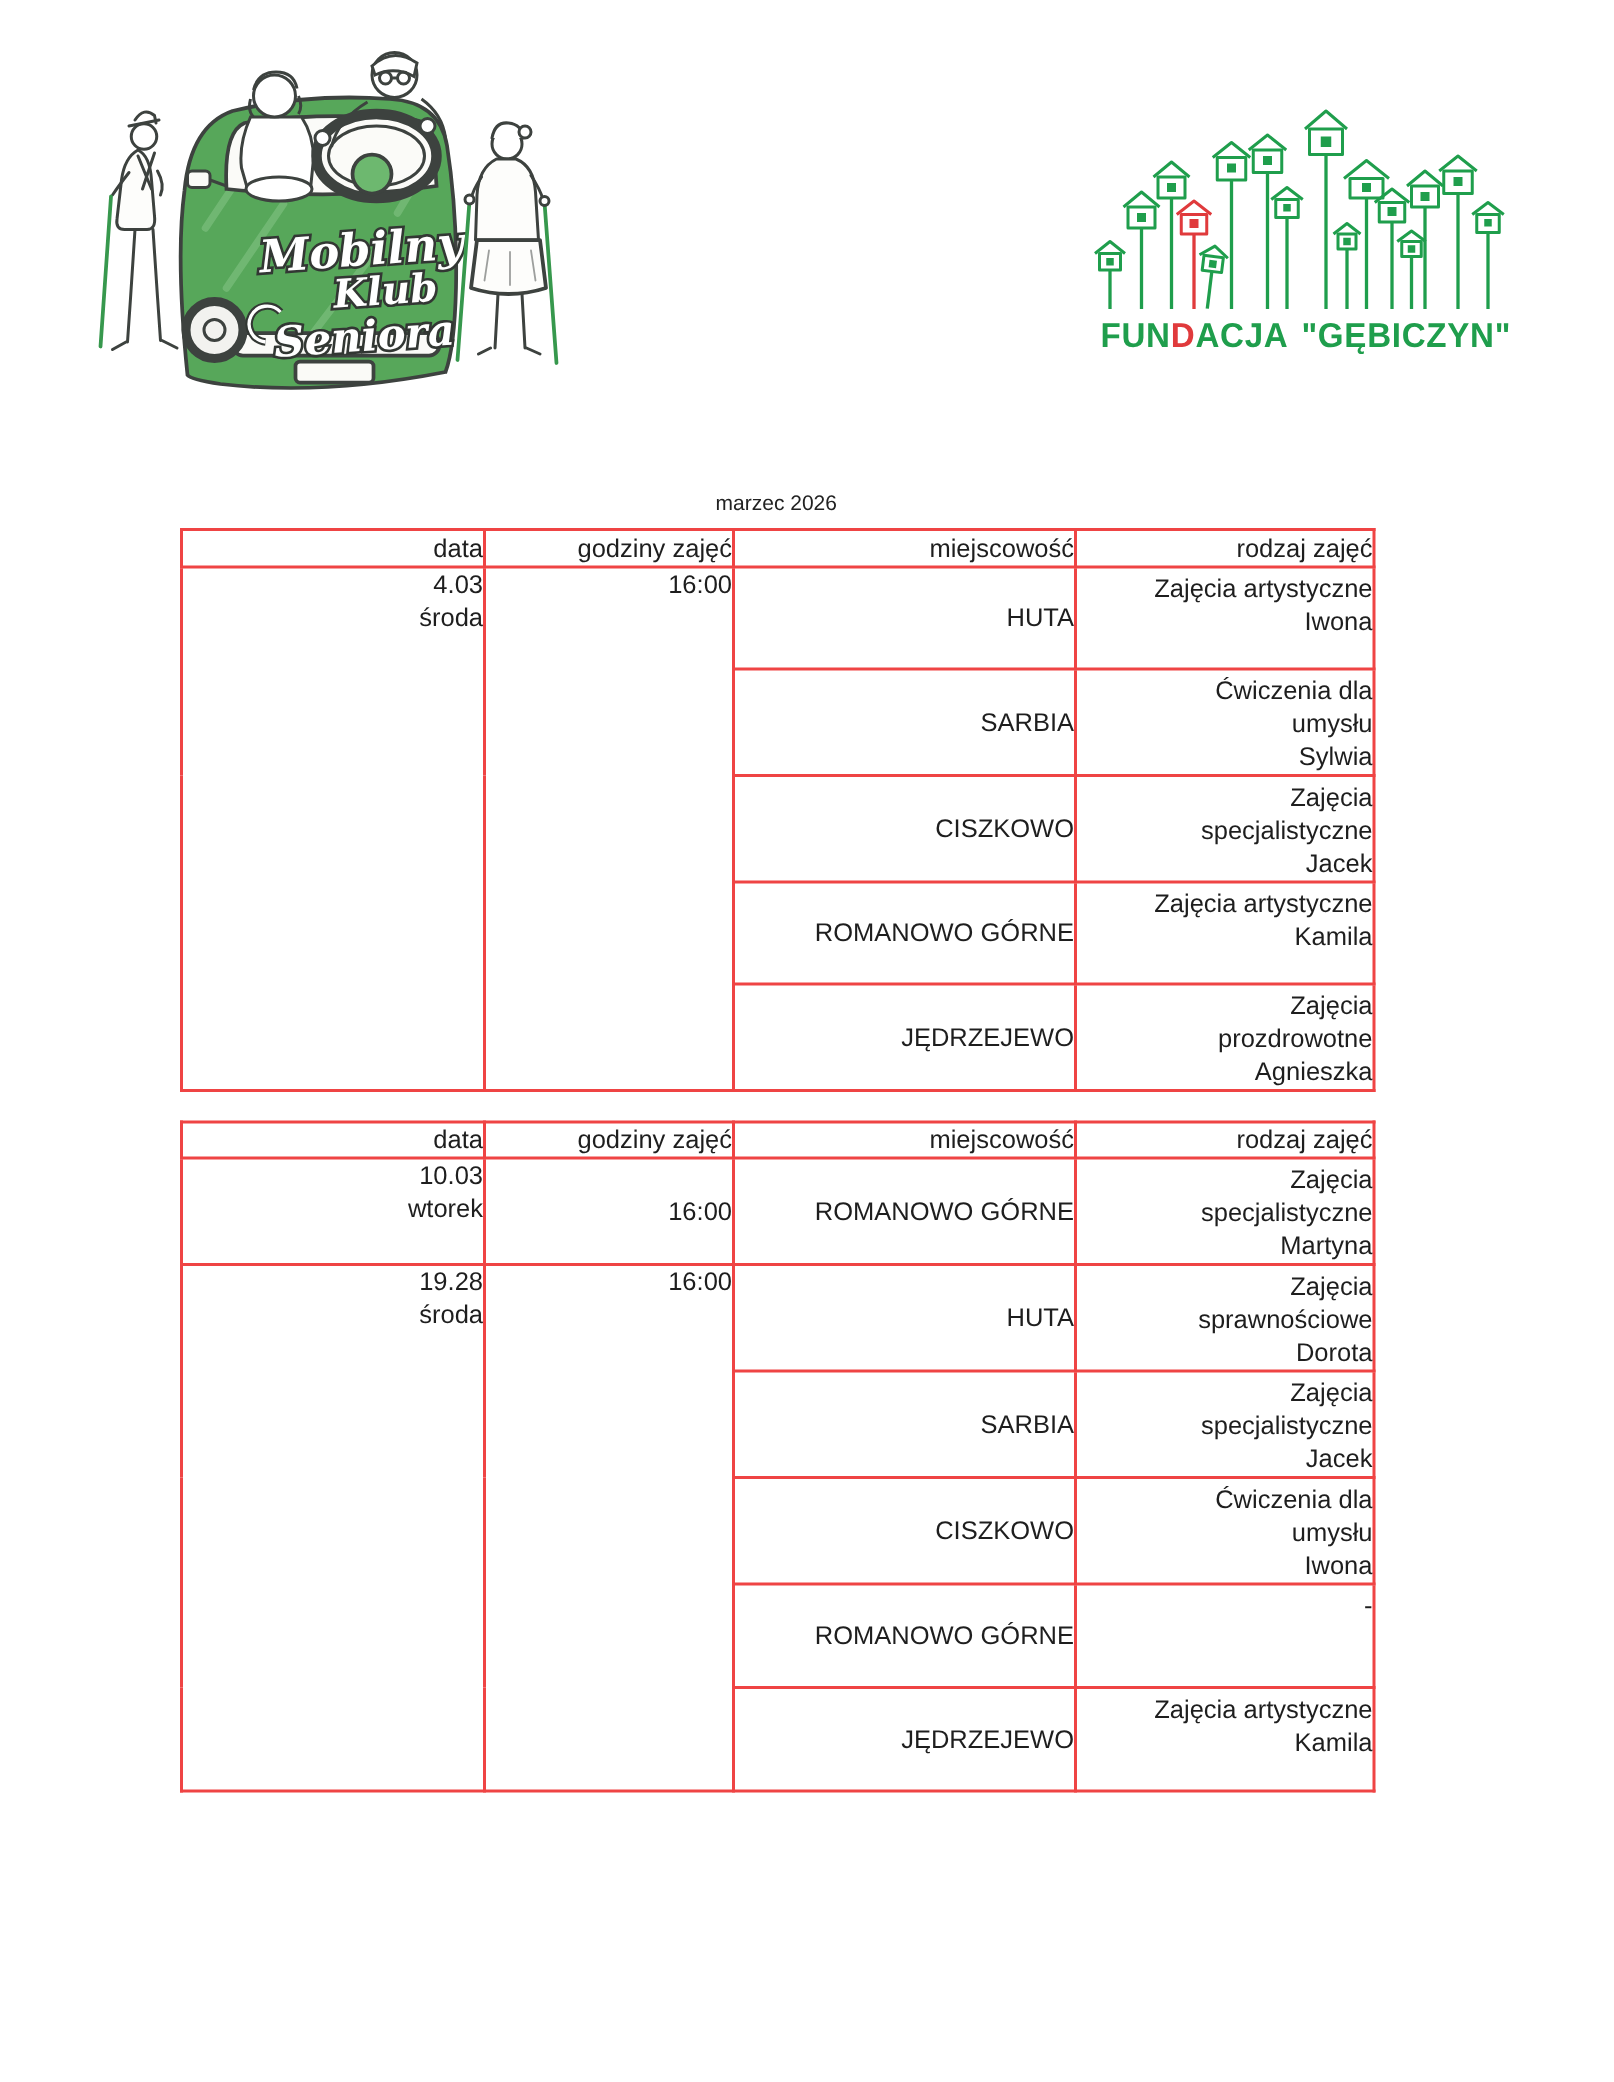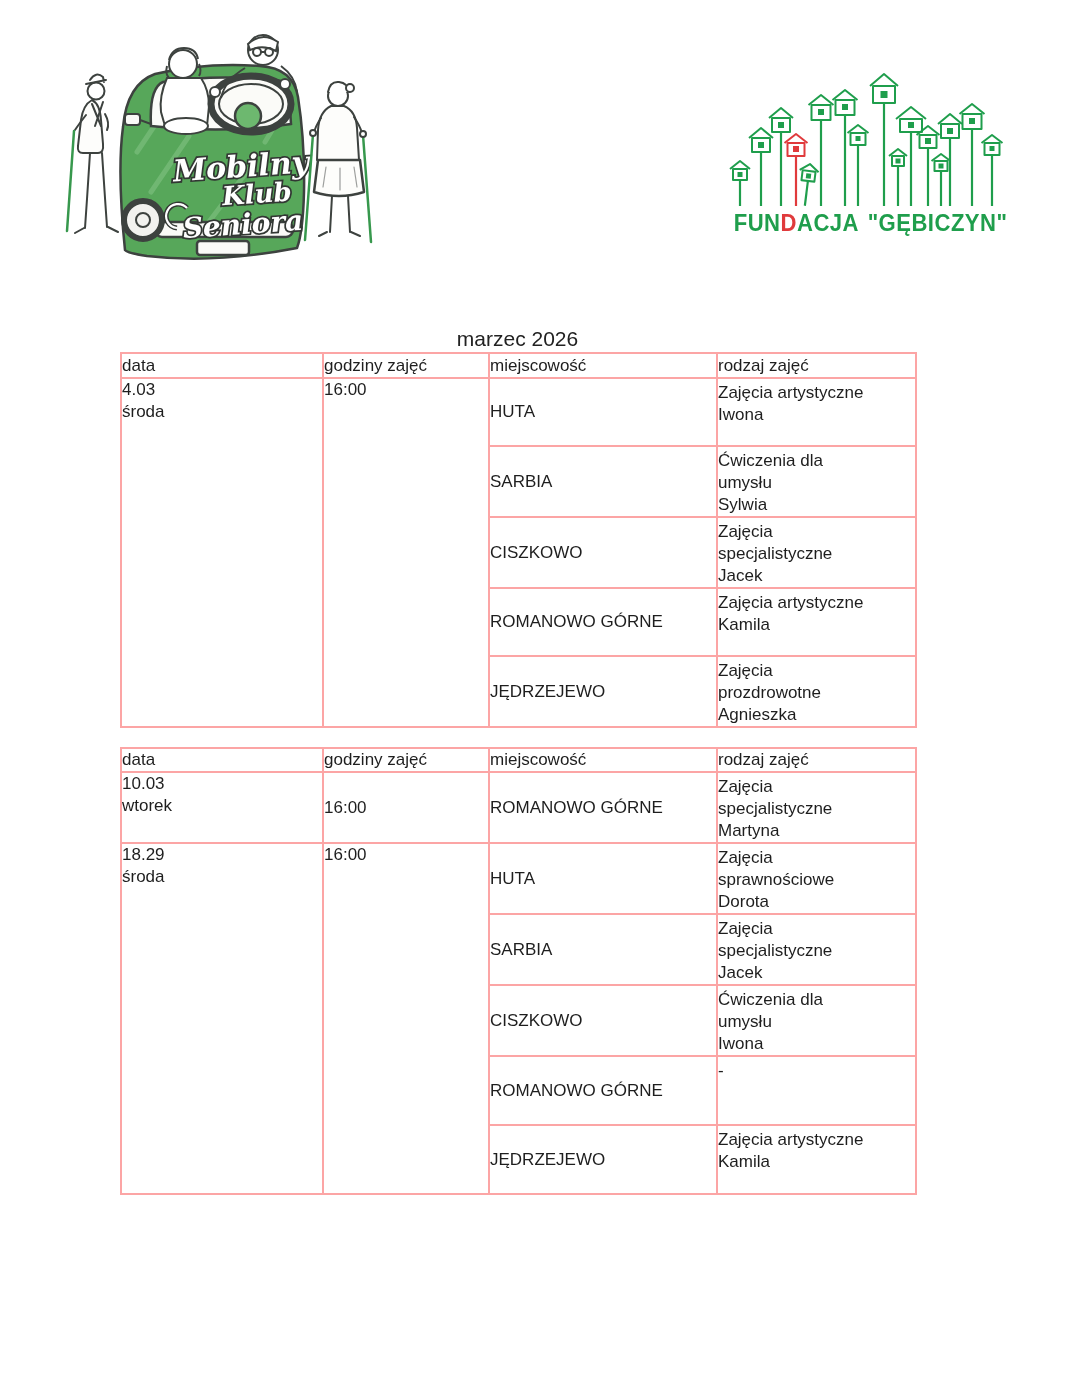--- a/index.html
+++ b/index.html
@@ -14,30 +14,30 @@
     position:absolute; left:0; top:150px; width:284px; text-align:center;
     font-weight:bold; font-size:23px; letter-spacing:0.5px; white-space:nowrap;
     transform:scaleX(0.96); transform-origin:center;
   }
   .brand-green { color:#1f9e4c; }
   .brand-red { color:#e03a3c; }
 
   
   .month-title {
     position:absolute; left:120px; top:327px; width:795px;
-    text-align:center; font-size:21px; color:#222;
+    text-align:center; font-size:14px; color:#222;
   }
 
   
   table.schedule { position:absolute; left:120px; border-collapse:collapse; table-layout:fixed; width:795px; background:#fff; }
   #table1 { top:352px; }
   #table2 { top:747px; }
   .schedule th, .schedule td {
-    border:2px solid #fca5a5; font-size:17px; line-height:22px; font-weight:400;
-    text-align:left; vertical-align:middle; color:#1e1e1e; padding:0;
+    border:2px solid #ef4444; font-size:17px; line-height:22px; font-weight:400;
+    text-align:right; vertical-align:middle; color:#1e1e1e; padding:0;
   }
   #table1 thead tr { height:25px; }
   #table2 thead tr { height:24px; }
   #table1 tbody tr { height:68px; }
   #table2 tbody tr { height:69px; }
   td.c-date { vertical-align:top; white-space:pre-line; }
   td.c-act  { vertical-align:top; padding-top:3px; white-space:pre-line;margin-left:14px; }
   td.c-time { vertical-align:top; }
   td.c-time-mid { vertical-align:middle; }
   .pt-date { padding-top:92px;margin-left:20px; }
@@ -303,21 +303,21 @@
       <tr>
         <td class="c-date pt-date-sm">10.03
 wtorek</td>
         <td class="c-time-mid">16:00</td>
         <td>ROMANOWO GÓRNE</td>
         <td class="c-act">Zajęcia
 specjalistyczne
 Martyna</td>
       </tr>
       <tr>
-        <td rowspan="5" class="c-date pt-date">18.29
+        <td rowspan="5" class="c-date pt-date">19.28
 środa</td>
         <td rowspan="5" class="c-time pt-time">16:00</td>
         <td>HUTA</td>
         <td class="c-act">Zajęcia
 sprawnościowe
 Dorota</td>
       </tr>
       <tr>
         <td>SARBIA</td>
         <td class="c-act">Zajęcia

